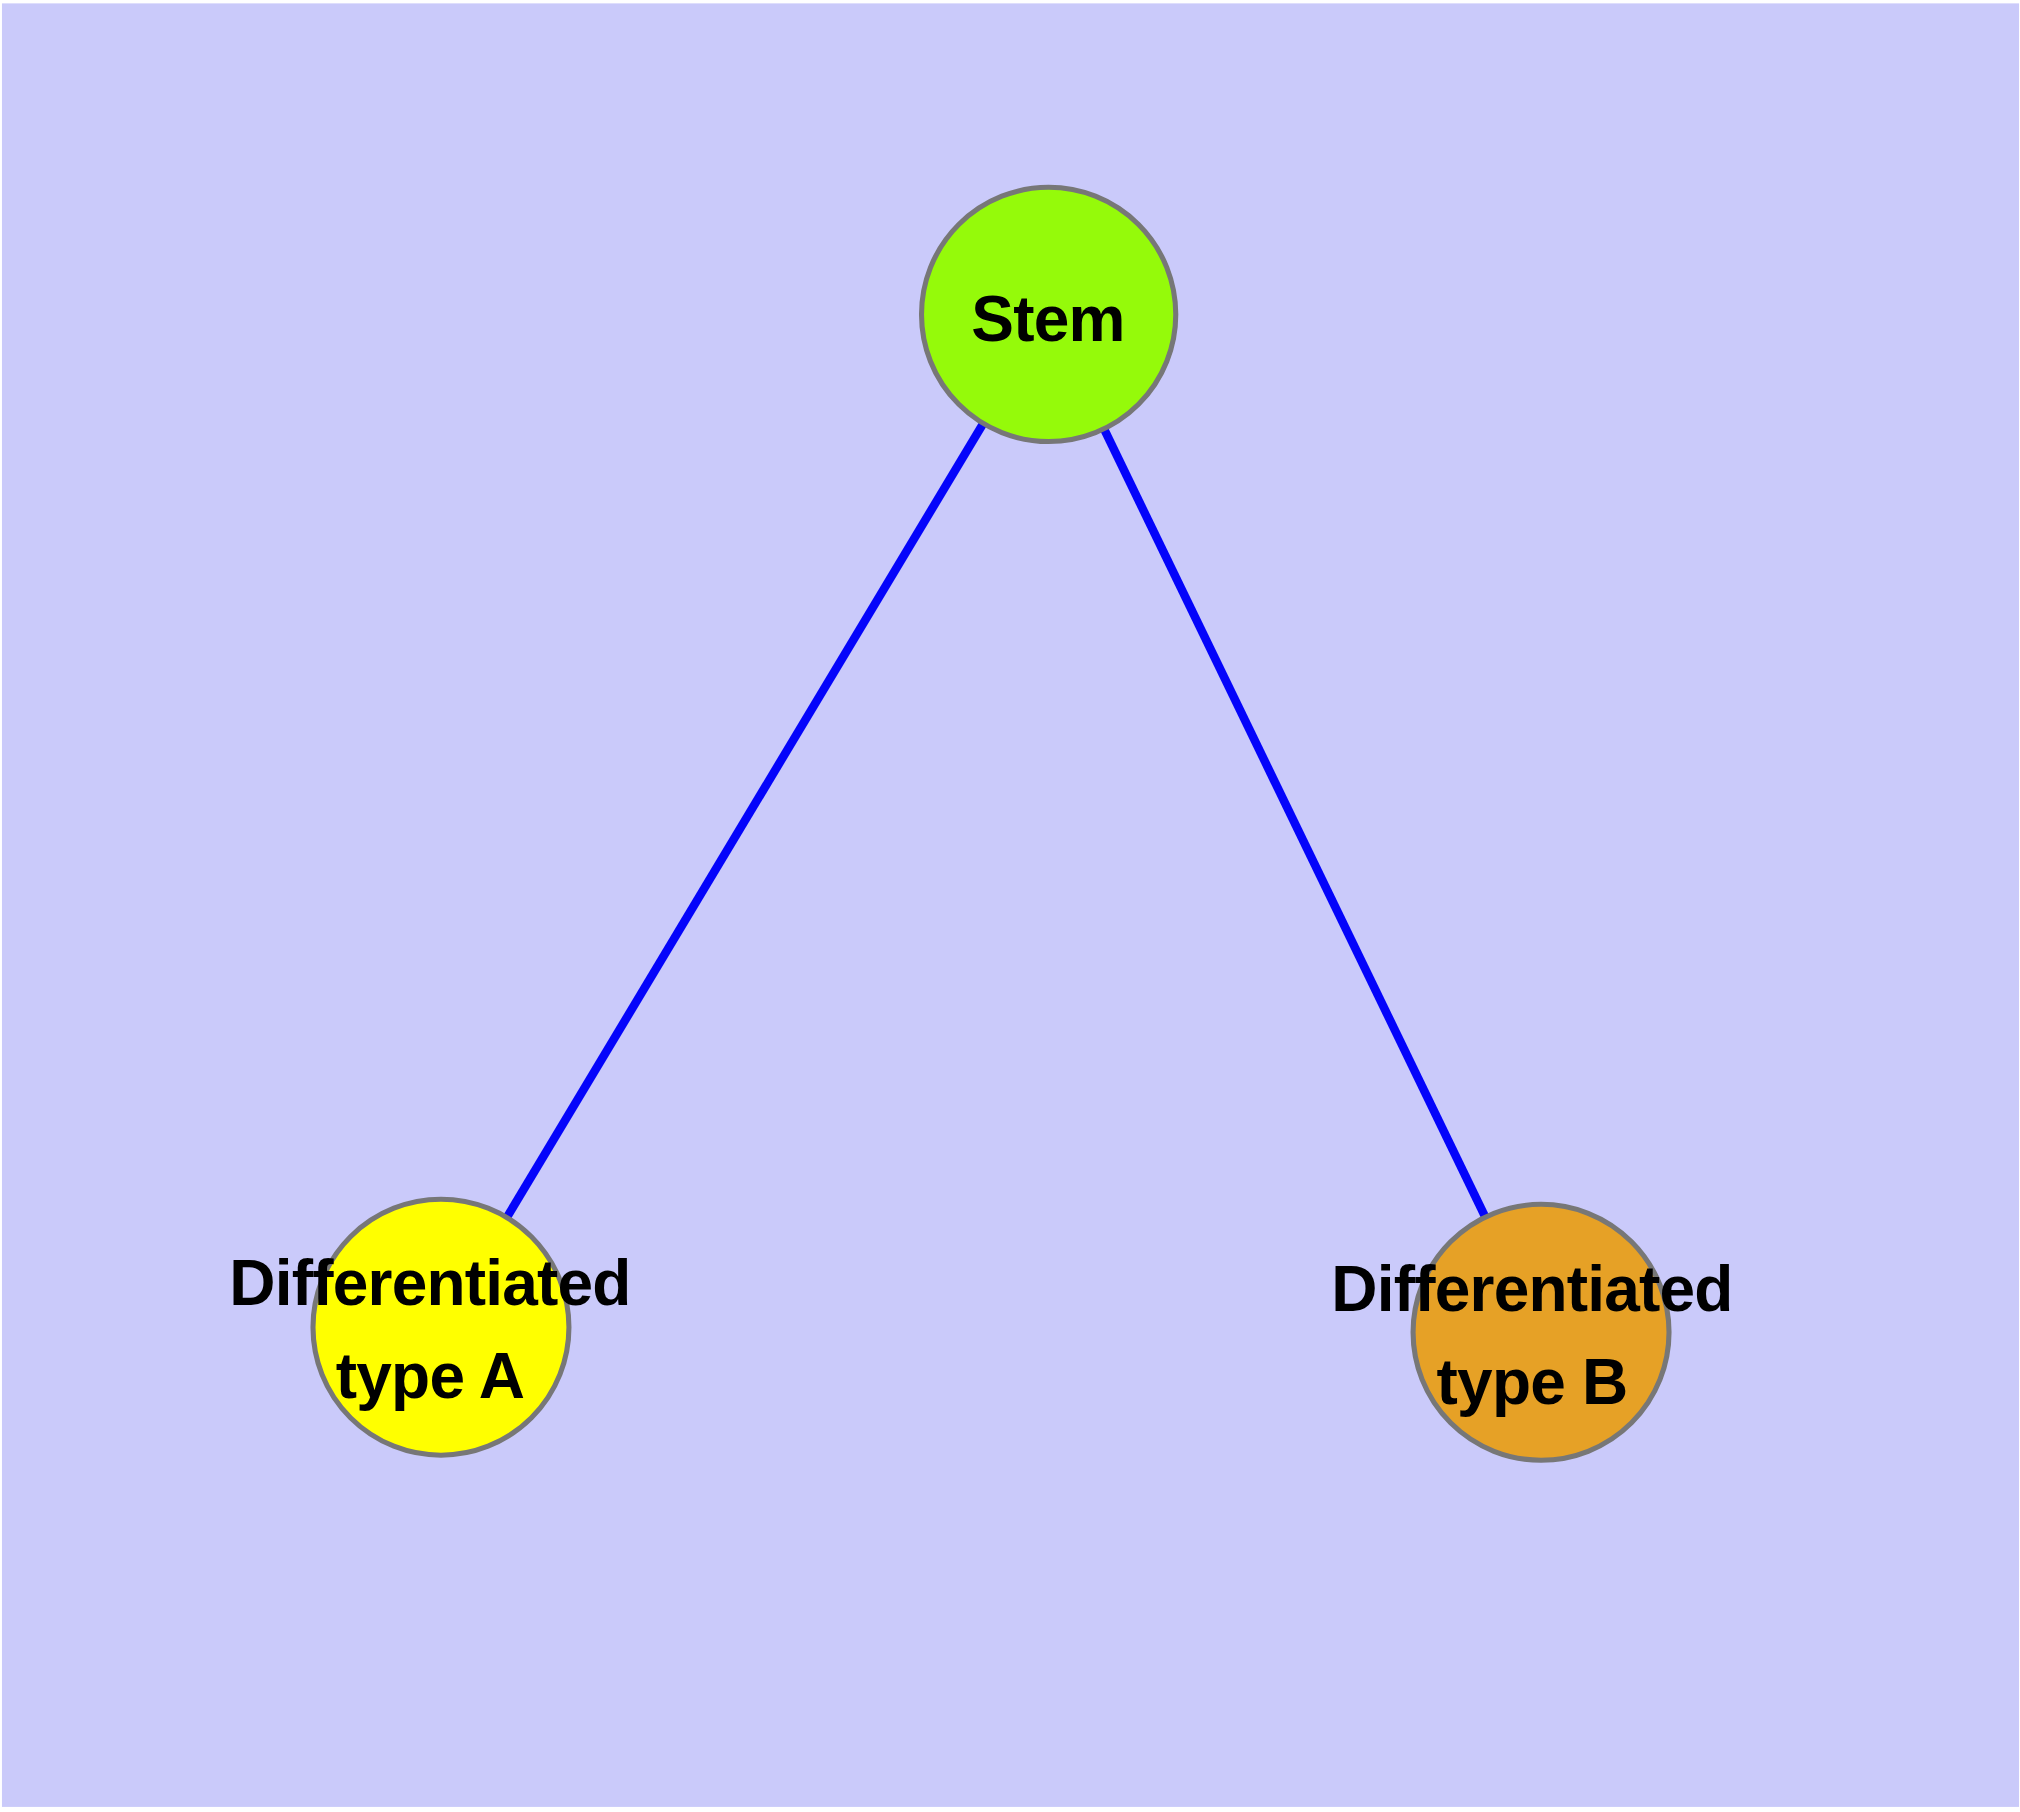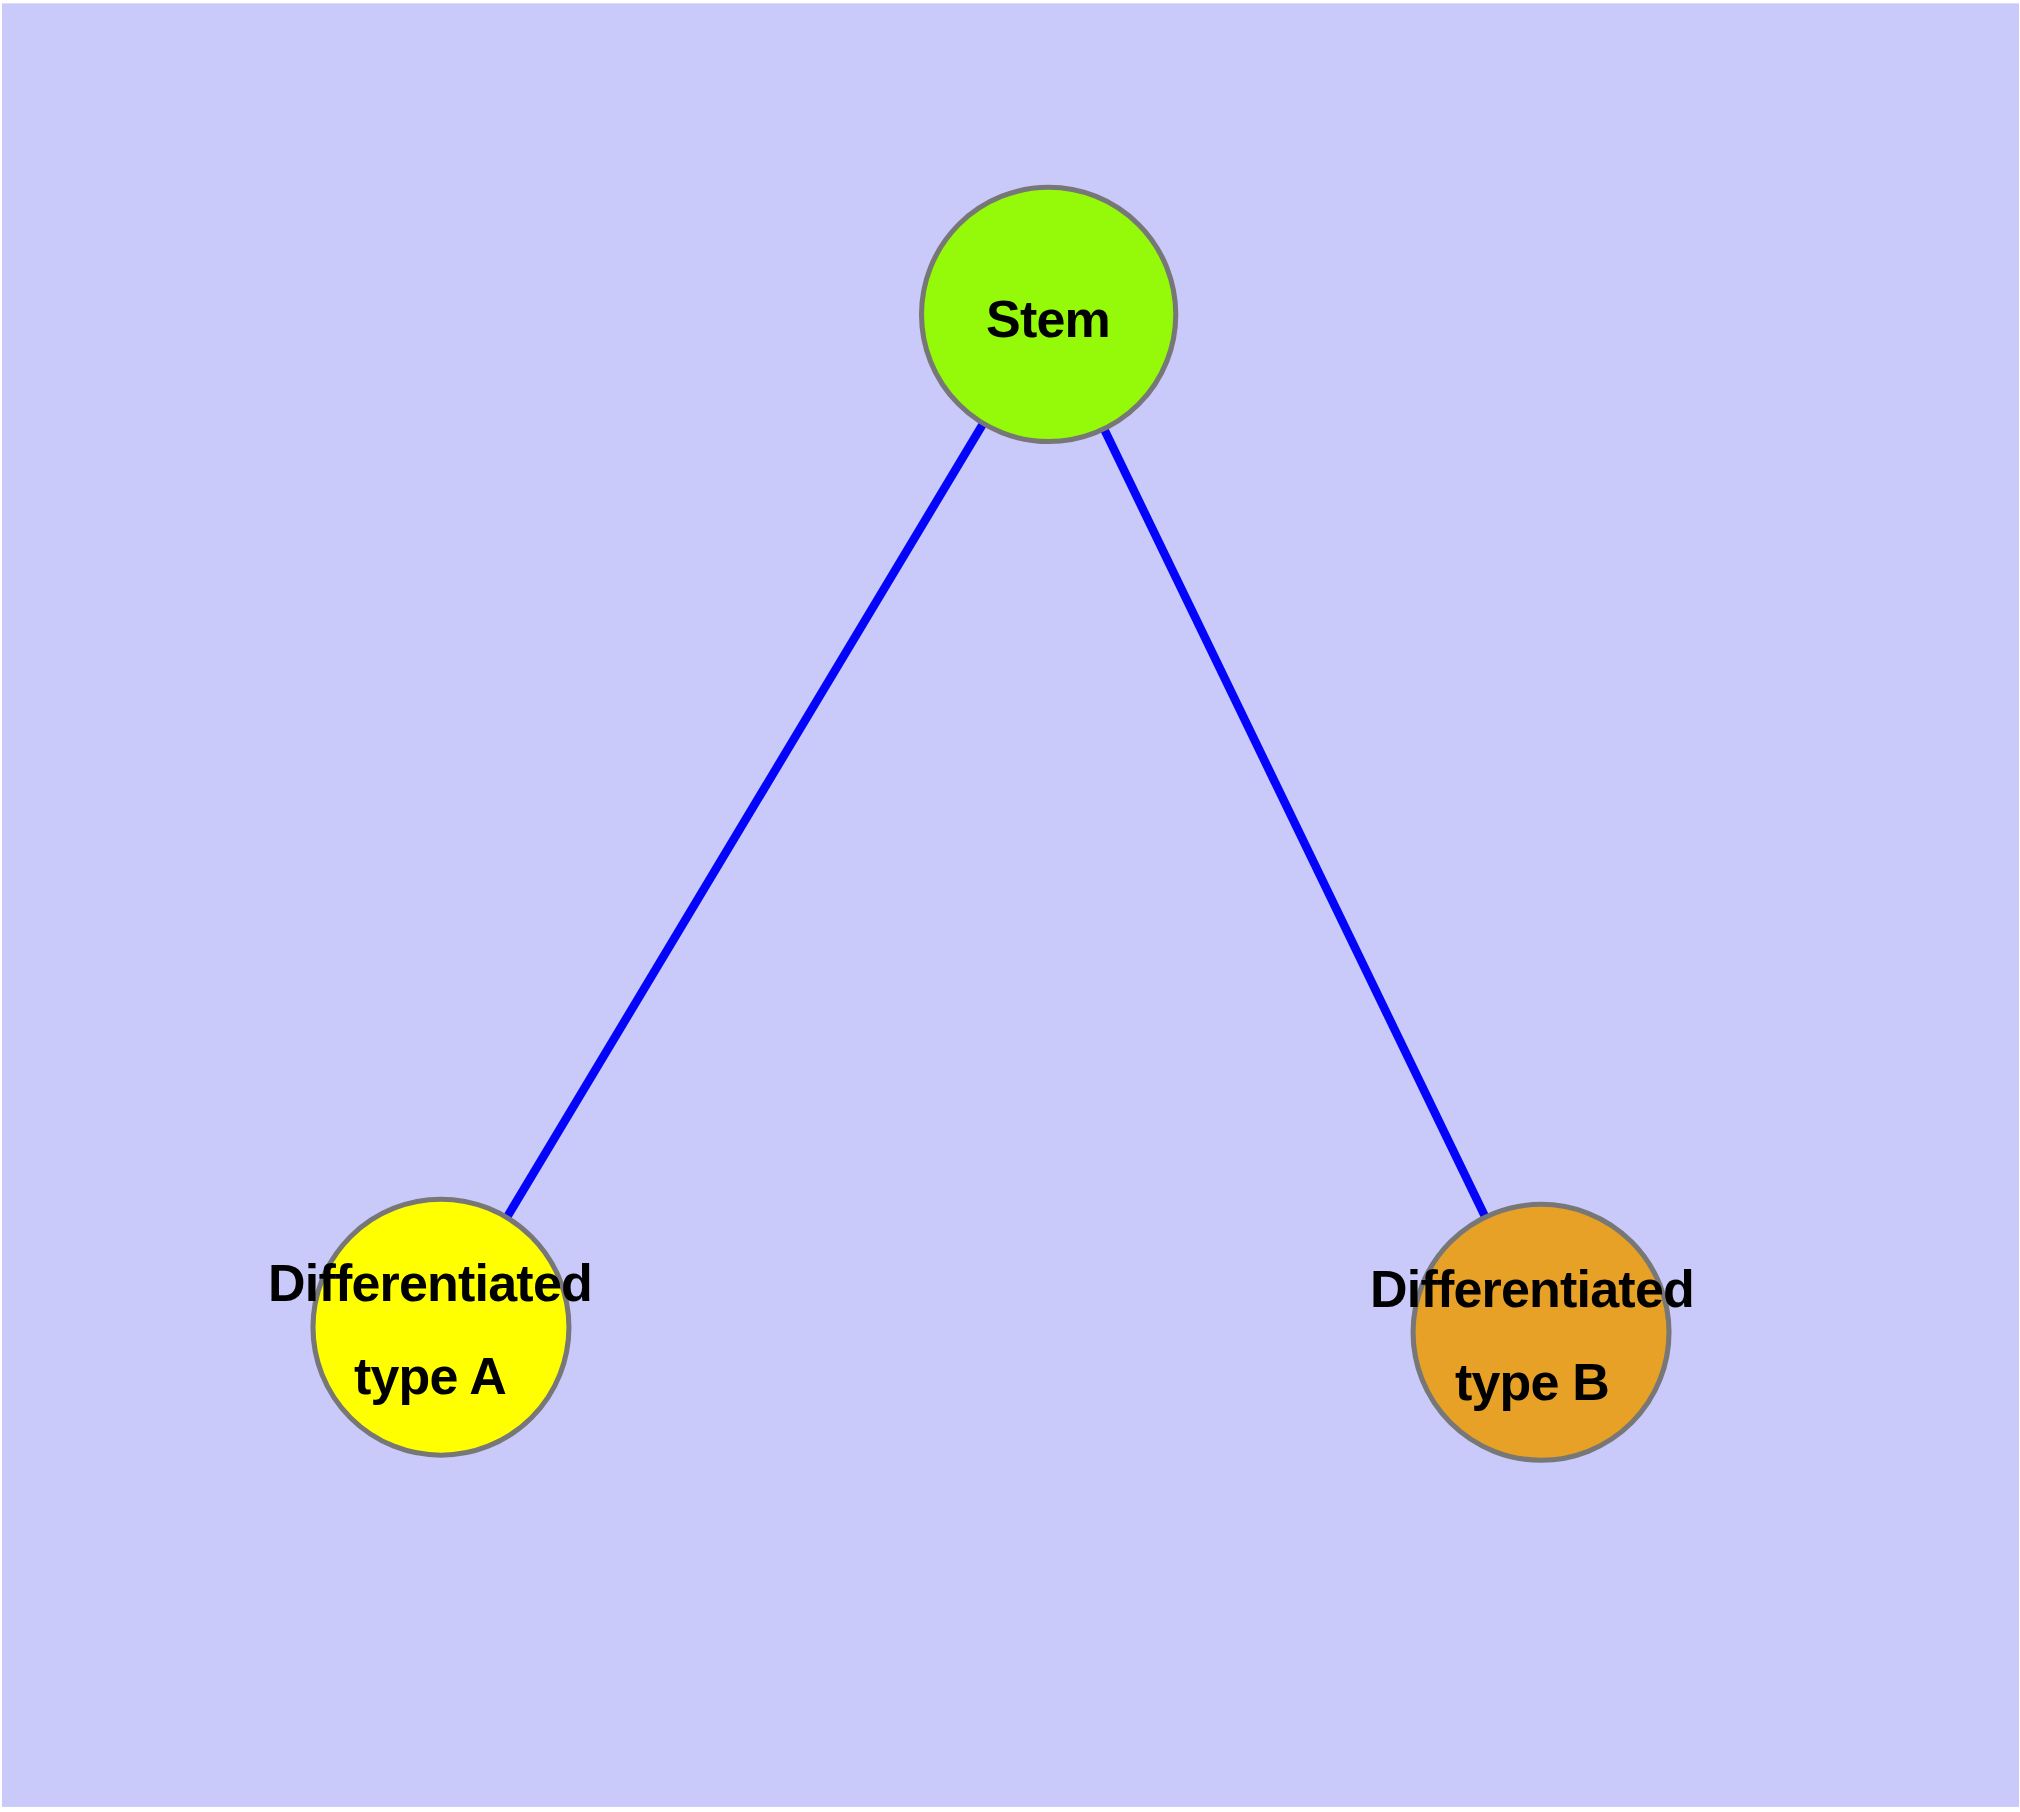--- a/index.html
+++ b/index.html
@@ -21,21 +21,21 @@
     left: 0;
     top: 0;
     display: block;
   }
   .node-label {
     position: absolute;
     transform: translate(-50%, -50%);
     white-space: pre-line;
     text-align: center;
     font-weight: bold;
-    font-size: 52px;
+    font-size: 64px;
     line-height: 93px;
     letter-spacing: -0.8px;
     color: #000000;
     pointer-events: none;
   }
 </style>
 </head>
 <body>
 
 <div class="stage">

